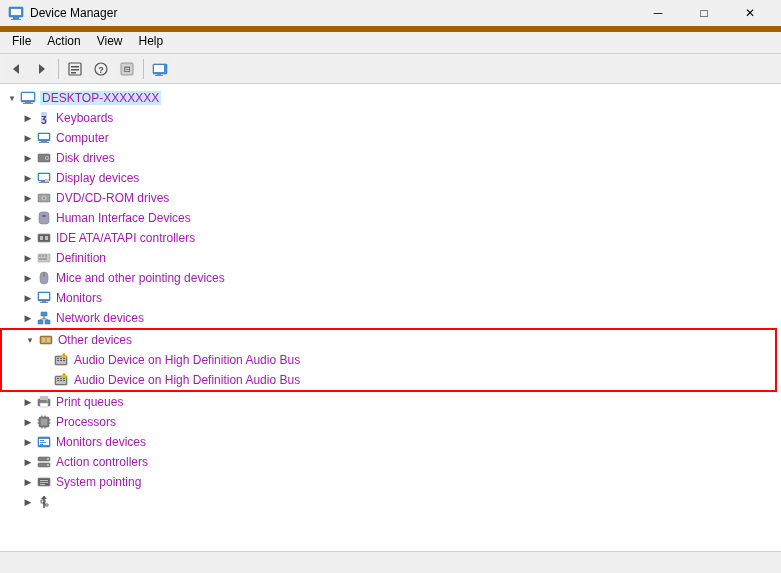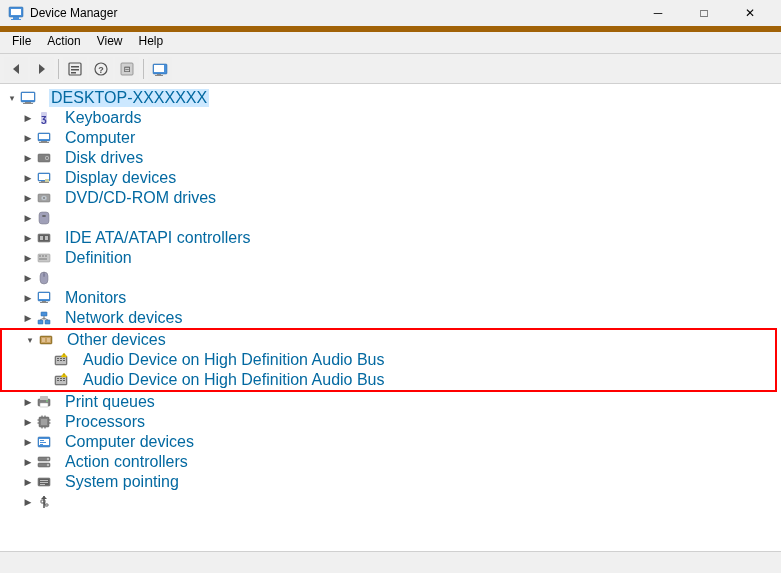--- a/index.html
+++ b/index.html
@@ -136,23 +136,22 @@
       width: 16px;
       height: 16px;
       display: inline-flex;
       align-items: center;
       justify-content: center;
       margin-right: 4px;
       flex-shrink: 0;
     }
 
     .tree-item .item-label {
-      font-size: 16px;
-      color: #0369a1;
-      margin-left: 9px;
+      font-size: 12px;
+      color: #a21caf;
     }
 
     
     .status-bar {
       height: 22px;
       background: #f0f0f0;
       border-top: 1px solid #d0d0d0;
       display: flex;
       align-items: center;
       padding: 0 8px;
@@ -326,20 +325,21 @@
     <div class="tree-item">
       <div class="indent" style="width:20px"></div>
       <div class="expander">▶</div>
       <div class="item-icon">
         <svg width="14" height="14" viewBox="0 0 14 14">
           <rect x="2" y="1" width="10" height="12" rx="3" fill="#a0a0b8" stroke="#707080" stroke-width="0.5"></rect>
           <line x1="7" y1="4" x2="7" y2="6" stroke="#555" stroke-width="1"></line>
           <line x1="5" y1="5" x2="9" y2="5" stroke="#555" stroke-width="1"></line>
         </svg>
       </div>
+      <span class="item-label">Human Interface Devices</span>
     </div>
 
     
     <div class="tree-item">
       <div class="indent" style="width:20px"></div>
       <div class="expander">▶</div>
       <div class="item-icon">
         <svg width="14" height="14" viewBox="0 0 14 14">
           <rect x="1" y="3" width="12" height="8" rx="1" fill="#808080" stroke="#505050" stroke-width="0.5"></rect>
           <rect x="2" y="4" width="10" height="6" fill="#606060"></rect>
@@ -370,20 +370,21 @@
     <div class="tree-item">
       <div class="indent" style="width:20px"></div>
       <div class="expander">▶</div>
       <div class="item-icon">
         <svg width="14" height="14" viewBox="0 0 14 14">
           <rect x="3" y="1" width="8" height="12" rx="4" fill="#a0a0b8" stroke="#707080" stroke-width="0.5"></rect>
           <line x1="7" y1="1" x2="7" y2="6" stroke="#707080" stroke-width="0.8"></line>
           <circle cx="7" cy="4" r="1" fill="#8080a0"></circle>
         </svg>
       </div>
+      <span class="item-label">Mice and other pointing devices</span>
     </div>
 
     
     <div class="tree-item">
       <div class="indent" style="width:20px"></div>
       <div class="expander">▶</div>
       <div class="item-icon">
         <svg width="14" height="14" viewBox="0 0 14 14">
           <rect x="1" y="1" width="12" height="9" rx="1" fill="#4a90d9" stroke="#2060a0" stroke-width="0.5"></rect>
           <rect x="2" y="2" width="10" height="6" fill="white"></rect>
@@ -513,21 +514,21 @@
       <div class="expander">▶</div>
       <div class="item-icon">
         <svg width="14" height="14" viewBox="0 0 14 14">
           <rect x="1" y="2" width="12" height="10" rx="1" fill="#4a90d9" stroke="#2060a0" stroke-width="0.5"></rect>
           <rect x="2" y="4" width="10" height="6" fill="white"></rect>
           <rect x="3" y="5" width="4" height="1" fill="#4a90d9"></rect>
           <rect x="3" y="7" width="6" height="1" fill="#4a90d9"></rect>
           <rect x="3" y="9" width="3" height="1" fill="#4a90d9"></rect>
         </svg>
       </div>
-      <span class="item-label">Computer devices</span>
+      <span class="item-label">Monitors devices</span>
     </div>
 
     
     <div class="tree-item">
       <div class="indent" style="width:20px"></div>
       <div class="expander">▶</div>
       <div class="item-icon">
         <svg width="14" height="14" viewBox="0 0 14 14">
           <rect x="1" y="2" width="12" height="4" rx="1" fill="#808080" stroke="#505050" stroke-width="0.5"></rect>
           <rect x="1" y="8" width="12" height="4" rx="1" fill="#808080" stroke="#505050" stroke-width="0.5"></rect>

